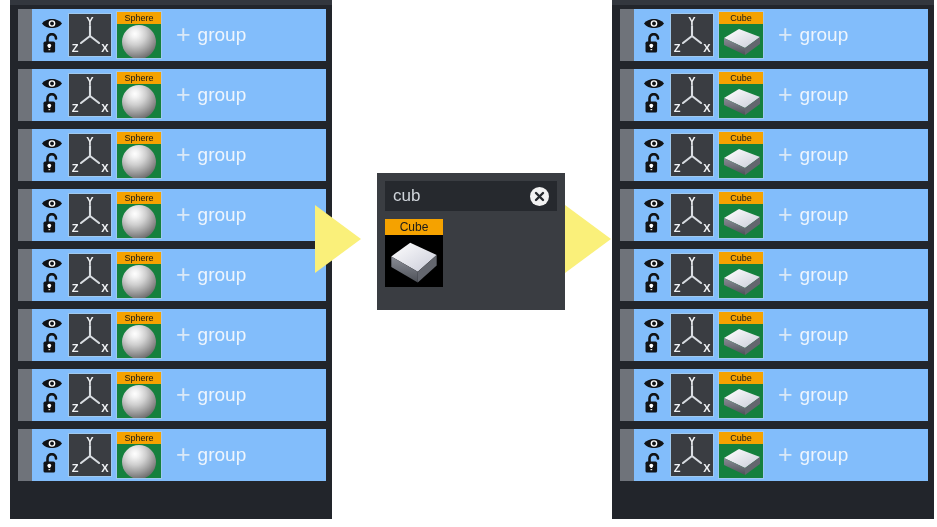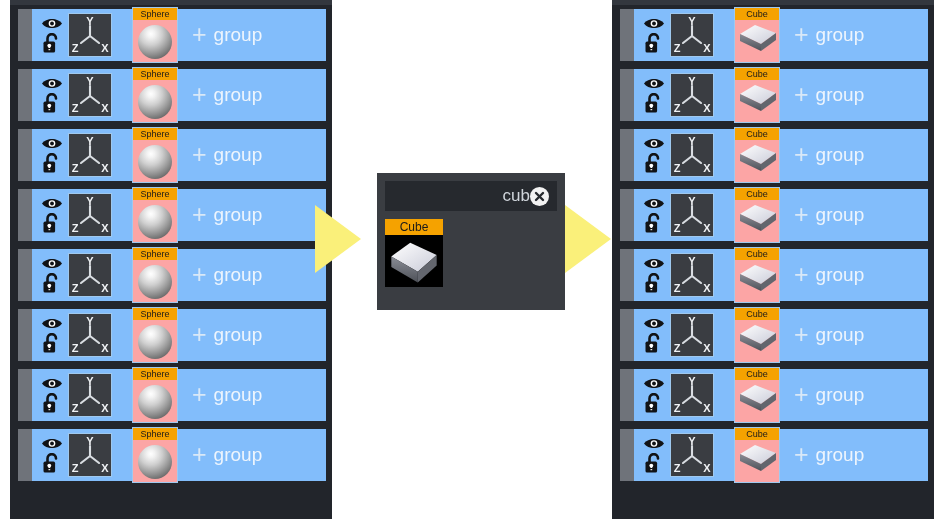--- a/index.html
+++ b/index.html
@@ -90,24 +90,24 @@
     background: #3a3d42;
     border: 1px solid #9fc9ef;
     box-sizing: border-box;
     margin-left: 2px;
     position: relative;
   }
 
   
   .thumb {
     width: 46px;
-    height: 56px;
+    height: 48px;
     flex: 0 0 46px;
-    margin-left: 20px;
-    background: #fca5a5;
+    margin-left: 4px;
+    background: #15803d;
     border: 1px solid #9fc9ef;
     box-sizing: border-box;
     position: relative;
     overflow: hidden;
   }
   .thumb-label {
     position: absolute;
     left: 0; top: 0; right: 0;
     height: 12px;
     background: #f5a200;
@@ -184,21 +184,20 @@
     padding: 8px;
   }
   .search-field {
     position: relative;
     height: 30px;
     background: #26292e;
     display: flex;
     align-items: center;
     padding: 0 8px;
     box-sizing: border-box;
-    text-align: right;
   }
   .search-text {
     color: #cfd4da;
     font-size: 17px;
     font-family: "Liberation Sans", sans-serif;
     flex: 1 1 auto;
   }
   .close-btn {
     width: 19px;
     height: 19px;

